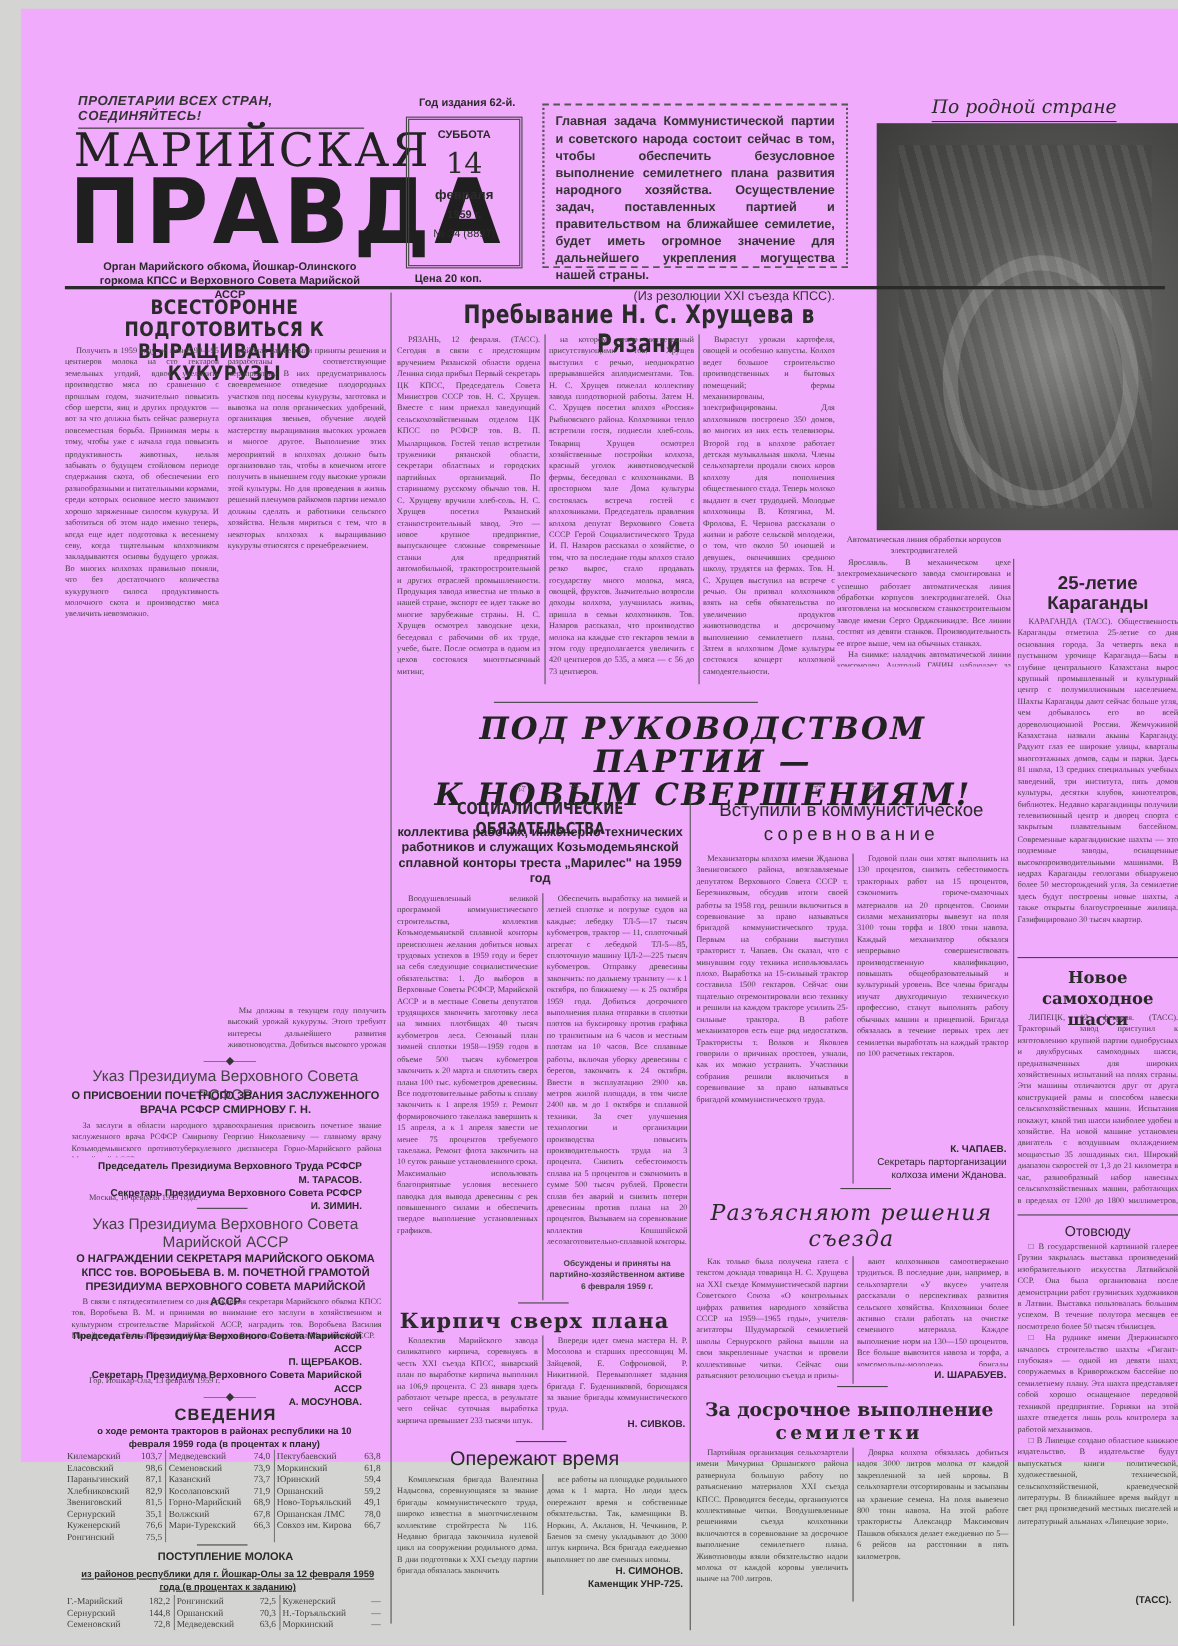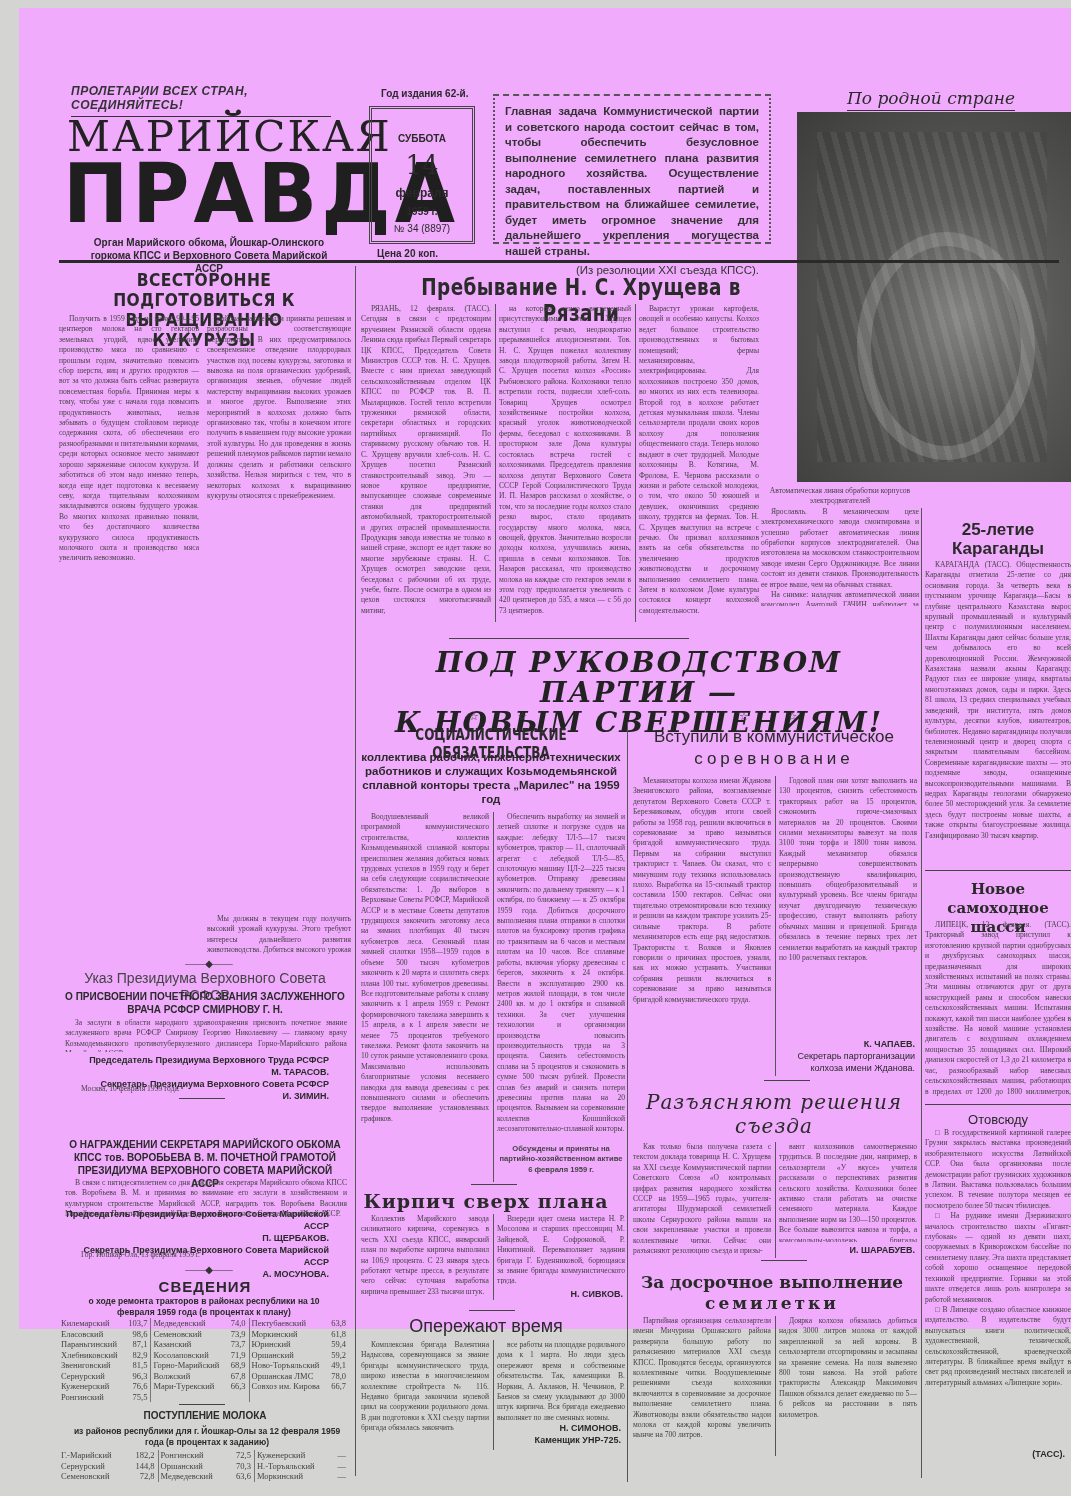--- a/index.html
+++ b/index.html
@@ -5,21 +5,21 @@
   html,body{margin:0;padding:0;}
   body{width:1071px;height:1496px;background:#d4d4d2;font-family:"Liberation Serif",serif;color:#2a2a2a;overflow:hidden;position:relative;}
   .page{position:absolute;left:19px;top:8px;width:1056px;height:1321px;background:#f0abfc;}
   .abs{position:absolute;}
   .motto{left:52px;top:76px;font-family:"Liberation Sans",sans-serif;font-weight:bold;font-style:italic;font-size:12px;letter-spacing:.5px;color:#333;border-bottom:1px solid #333;padding-bottom:4px;width:260px;}
   .year{left:362px;top:80px;font-family:"Liberation Sans",sans-serif;font-weight:bold;font-size:10px;}
   .title1{left:48px;top:104px;font-family:"DejaVu Serif",serif;font-size:42px;letter-spacing:2px;color:#222;}
   .title2{left:44px;top:146px;font-family:"DejaVu Sans",sans-serif;font-weight:bold;font-size:78px;letter-spacing:4px;color:#1f1f1f;line-height:80px;transform:scaleY(1.05);}
   .organ{left:70px;top:228px;font-family:"Liberation Sans",sans-serif;font-weight:bold;font-size:10px;line-height:13px;text-align:center;width:240px;}
   .datebox{left:350px;top:98px;width:100px;height:132px;border:3px double #444;text-align:center;font-family:"Liberation Sans",sans-serif;}
-  .datebox .dow{font-size:10px;font-weight:bold;margin-top:24px;}
+  .datebox .dow{font-size:10px;font-weight:bold;margin-top:8px;}
   .datebox .day{font-family:"DejaVu Serif",serif;font-size:26px;margin-top:6px;}
   .datebox .mon{font-size:12px;font-weight:bold;margin-top:6px;}
   .datebox .yr{font-size:10px;font-weight:bold;margin-top:6px;}
   .datebox .num{font-size:10px;font-weight:normal;margin-top:6px;}
   .price{left:358px;top:240px;font-family:"Liberation Sans",sans-serif;font-weight:bold;font-size:10px;}
   .rule{background:#2a2a2a;}
   .quote{left:474px;top:86px;width:278px;height:150px;border:2px dashed #555;border-left:2px dotted #555;border-right:2px dotted #555;padding:8px 10px;box-sizing:border-box;font-family:"Liberation Sans",sans-serif;font-weight:bold;font-size:11.5px;line-height:15.5px;text-align:justify;color:#333;}
   .quote .src{display:block;text-align:right;margin-top:4px;font-weight:normal;}
   .rubric{left:828px;top:80px;font-family:"DejaVu Serif",serif;font-style:italic;font-size:17px;border-bottom:1px solid #333;padding-bottom:2px;}
   .photo{left:778px;top:104px;width:274px;height:370px;background:radial-gradient(ellipse at 60% 55%,#8a8a88 0%,#5a5a58 40%,#3c3c3a 100%);}
@@ -106,20 +106,24 @@
     </div>
   <div class="abs sig" style="left:60px;top:1046px;width:250px;">
     <div>Председатель Президиума Верховного Труда РСФСР</div>
     <div>М. ТАРАСОВ.</div>
     <div>Секретарь Президиума Верховного Совета РСФСР</div>
     <div>И. ЗИМИН.</div>
   </div>
   <div class="abs col" style="left:62px;top:1076px;width:200px;height:12px;">Москва, 10 февраля 1959 года.</div>
 
   <div class="abs hline" style="left:160px;top:1090px;width:46px;"></div>
+  <div class="abs ukaz-h" style="left:40px;top:1096px;width:292px;">
+    <div>Указ Президиума Верховного Совета</div>
+    <div>Марийской АССР</div>
+  </div>
   <div class="abs ukaz-s" style="left:44px;top:1130px;width:284px;">О НАГРАЖДЕНИИ СЕКРЕТАРЯ МАРИЙСКОГО ОБКОМА КПСС тов. ВОРОБЬЕВА В. М. ПОЧЕТНОЙ ГРАМОТОЙ ПРЕЗИДИУМА ВЕРХОВНОГО СОВЕТА МАРИЙСКОЙ АССР</div>
   <div class="abs col" style="left:46px;top:1170px;width:282px;height:52px;">
       <p>В связи с пятидесятилетием со дня рождения секретаря Марийского обкома КПСС тов. Воробьева В. М. и принимая во внимание его заслуги в хозяйственном и культурном строительстве Марийской АССР, наградить тов. Воробьева Василия Михайловича Почетной грамотой Президиума Верховного Совета Марийской АССР.</p>
     </div>
   <div class="abs sig" style="left:40px;top:1200px;width:270px;">
     <div>Председатель Президиума Верховного Совета Марийской АССР</div>
     <div>П. ЩЕРБАКОВ.</div>
     <div>Секретарь Президиума Верховного Совета Марийской АССР</div>
     <div>А. МОСУНОВА.</div>
   </div>
@@ -166,21 +170,21 @@
           <tr>
             <td>Звениговский</td>
             <td class="v">81,5</td>
             <td>Горно-Марийский</td>
             <td class="v">68,9</td>
             <td>Ново-Торъяльский</td>
             <td class="v last">49,1</td>
           </tr>
           <tr>
             <td>Сернурский</td>
-            <td class="v">96,3</td>
+            <td class="v">35,1</td>
             <td>Волжский</td>
             <td class="v">67,8</td>
             <td>Оршанская ЛМС</td>
             <td class="v last">78,0</td>
           </tr>
           <tr>
             <td>Куженерский</td>
             <td class="v">76,6</td>
             <td>Мари-Турекский</td>
             <td class="v">66,3</td>
@@ -193,21 +197,21 @@
             <td></td>
             <td class="v"></td>
             <td></td>
             <td class="v last"></td>
           </tr>
         </tbody>
     </table>
   </div>
   <div class="abs hline" style="left:160px;top:1396px;width:46px;"></div>
   <div class="abs svs" style="left:40px;top:1402px;width:292px;font-size:10px;">ПОСТУПЛЕНИЕ МОЛОКА</div>
-  <div class="abs svs" style="left:48px;top:1418px;width:280px;">из районов республики для г. Йошкар-Олы за 12 февраля 1959 года (в процентах к заданию)</div>
+  <div class="abs svs" style="left:48px;top:1418px;width:280px;text-decoration:underline;">из районов республики для г. Йошкар-Олы за 12 февраля 1959 года (в процентах к заданию)</div>
   <div class="abs tbl" style="left:40px;top:1442px;width:290px;">
     <table>
       <tbody id="moloko-body">
           <tr>
             <td>Г.-Марийский</td>
             <td class="v">182,2</td>
             <td>Ронгинский</td>
             <td class="v">72,5</td>
             <td>Куженерский</td>
             <td class="v last">—</td>

